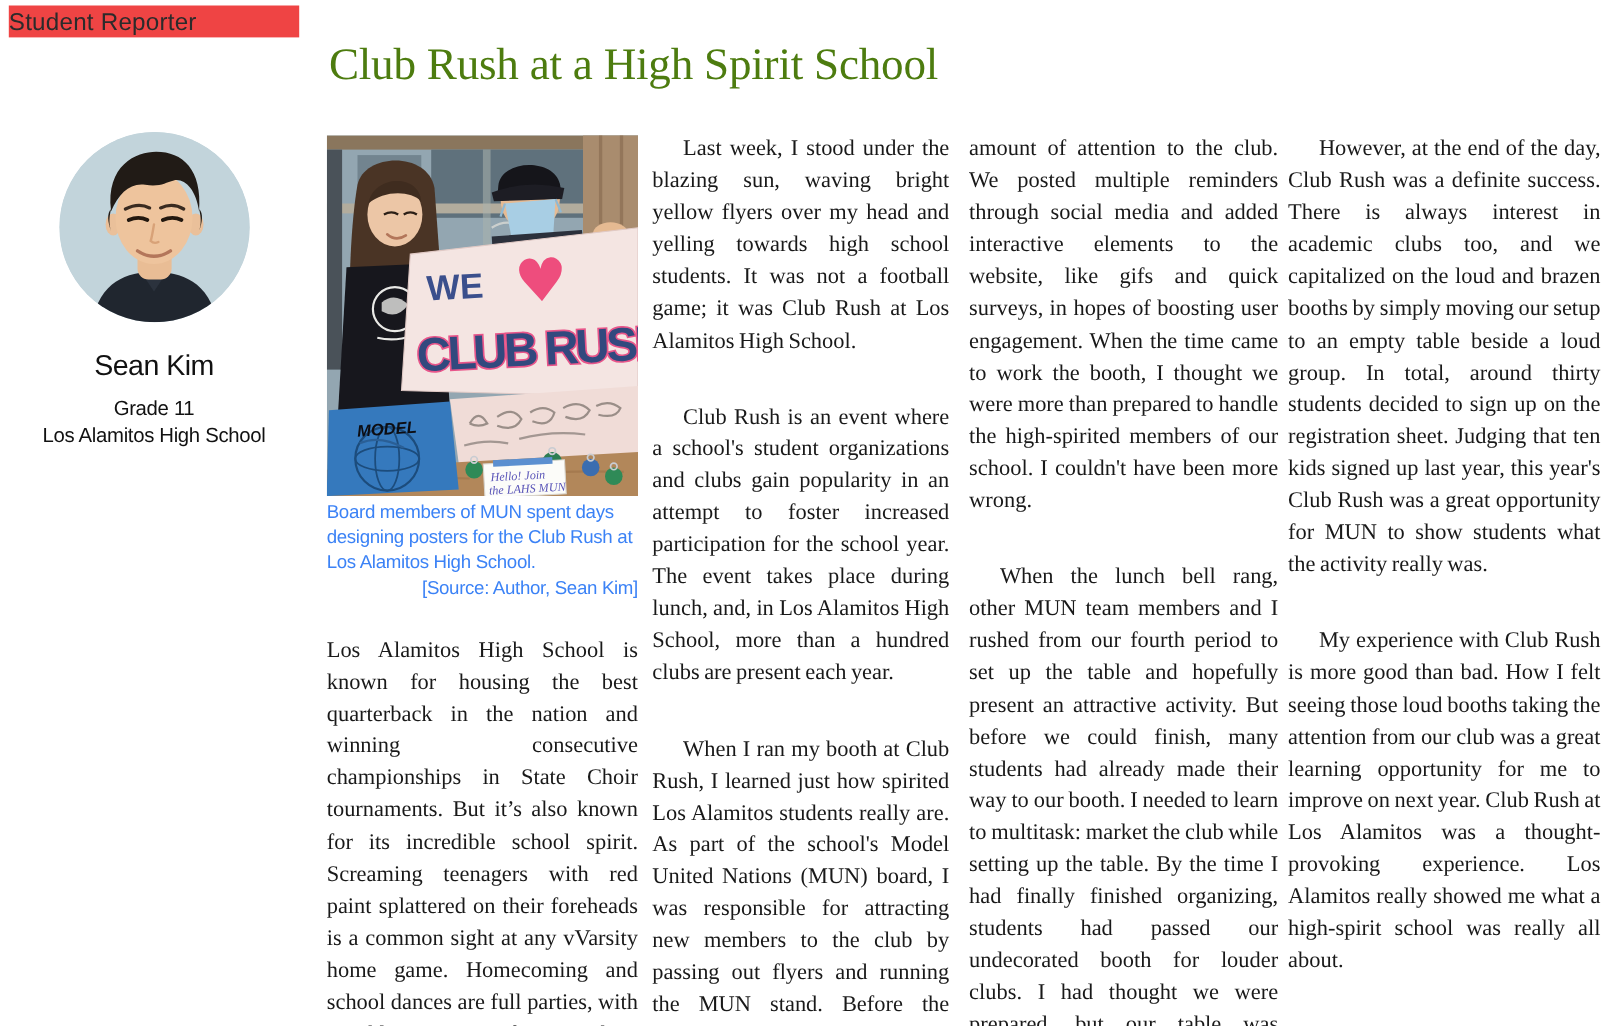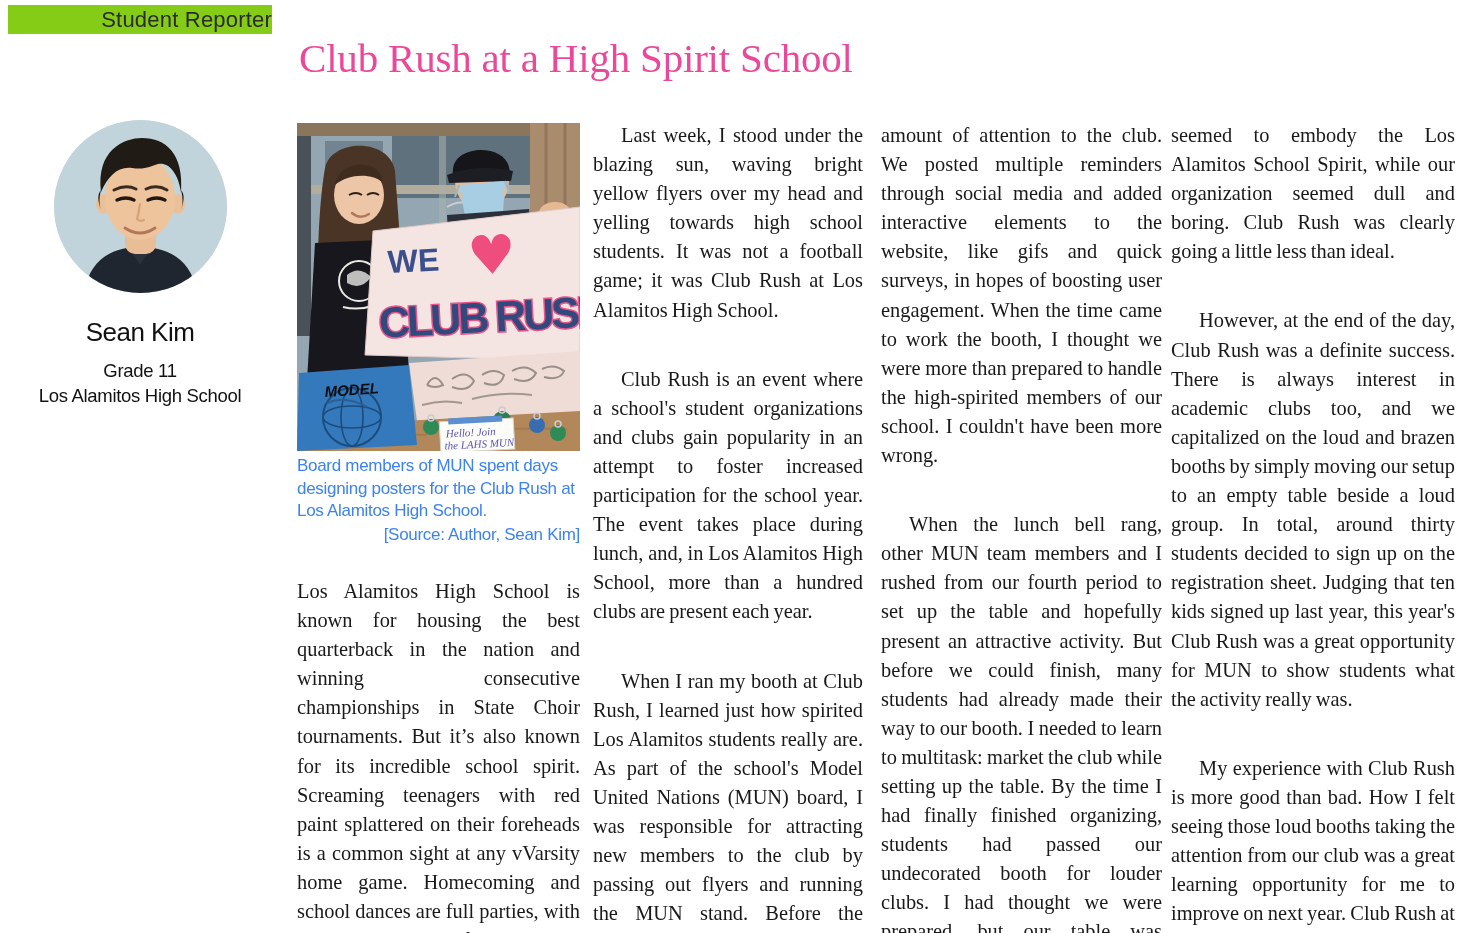--- a/index.html
+++ b/index.html
@@ -10,33 +10,33 @@
     height: 933px;
     background: #ffffff;
     overflow: hidden;
     font-family: "Liberation Serif", serif;
     color: #1a1a1a;
   }
   .section-tab {
     position: absolute;
     left: 8px; top: 5px;
     width: 264px; height: 29px;
-    background: #84cc16;
-    display: flex; align-items: center; justify-content: flex-end;
+    background: #ef4444;
+    display: flex; align-items: center; justify-content: flex-start;
     font-family: "Liberation Sans", sans-serif;
     font-size: 22px;
     color: #2b2b2b;
     letter-spacing: 0.2px;
   }
   .headline {
     position: absolute;
     left: 299px; top: 34px;
     font-size: 41px;
     font-weight: normal;
-    color: #ec4899;
+    color: #4d7c0f;
     white-space: nowrap;
     margin: 0;
     letter-spacing: -0.2px;
   }
   
   .author-col {
     position: absolute;
     left: 28px; top: 120px;
     width: 224px;
     text-align: center;
@@ -236,18 +236,17 @@
     <p class="indent">Club Rush is an event where a school's student organizations and clubs gain popularity in an attempt to foster increased participation for the school year. The event takes place during lunch, and, in Los Alamitos High School, more than a hundred clubs are present each year.</p>
     <p class="indent">When I ran my booth at Club Rush, I learned just how spirited Los Alamitos students really are. As part of the school's Model United Nations (MUN) board, I was responsible for attracting new members to the club by passing out flyers and running the MUN stand. Before the event, we prepared poster boards, globe keychains, and, of course, candy, all done to bring the most</p>
   </div>
 
   <div class="col" id="col4">
     <p>amount of attention to the club. We posted multiple reminders through social media and added interactive elements to the website, like gifs and quick surveys, in hopes of boosting user engagement. When the time came to work the booth, I thought we were more than prepared to handle the high-spirited members of our school. I couldn't have been more wrong.</p>
     <p class="indent">When the lunch bell rang, other MUN team members and I rushed from our fourth period to set up the table and hopefully present an attractive activity. But before we could finish, many students had already made their way to our booth. I needed to learn to multitask: market the club while setting up the table. By the time I had finally finished organizing, students had passed our undecorated booth for louder clubs. I had thought we were prepared, but our table was starting to fall behind the others. Some clubs had speakers with music, homemade brownies, and a literal robot (shocker, it was a robotics club). Every other club</p>
   </div>
 
   <div class="col" id="col5">
-    <p>seemed to embody the Los Alamitos School Spirit, while our organization seemed dull and boring. Club Rush was clearly going a little less than ideal.</p>
     <p class="indent">However, at the end of the day, Club Rush was a definite success. There is always interest in academic clubs too, and we capitalized on the loud and brazen booths by simply moving our setup to an empty table beside a loud group. In total, around thirty students decided to sign up on the registration sheet. Judging that ten kids signed up last year, this year's Club Rush was a great opportunity for MUN to show students what the activity really was.</p>
     <p class="indent">My experience with Club Rush is more good than bad. How I felt seeing those loud booths taking the attention from our club was a great learning opportunity for me to improve on next year. Club Rush at Los Alamitos was a thought-provoking experience. Los Alamitos really showed me what a high-spirit school was really all about.</p>
   </div>
 
 </div>
 
 </body></html>

